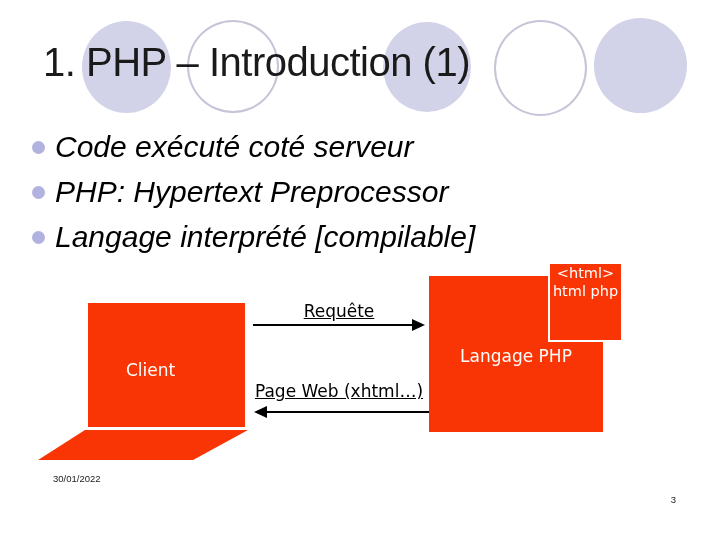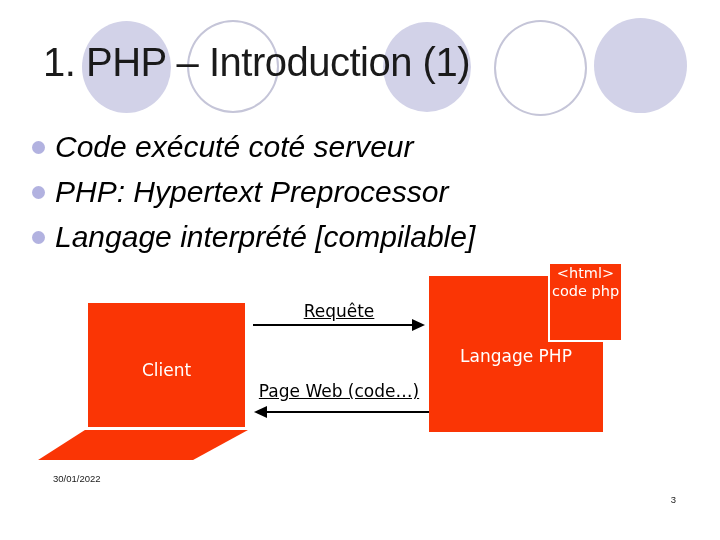--- a/index.html
+++ b/index.html
@@ -42,21 +42,21 @@
   .code-box{
     left:548px;top:264px;width:73px;height:78px;z-index:4;
     border-left:2px solid #fff;border-bottom:2px solid #fff;
     box-sizing:border-box;overflow:hidden;
     display:flex;flex-direction:column;justify-content:flex-start;align-items:center;
   }
   .diagram .label{
     position:absolute;color:#fff;font-family:"DejaVu Sans",sans-serif;
     font-size:17px;white-space:nowrap;
   }
-  .client-label{left:88px;top:360px;width:157px;text-align:center;}
+  .client-label{left:72px;top:360px;width:157px;text-align:center;}
   .server-label{left:429px;top:346px;width:174px;text-align:center;}
   .code-line{color:#fff;font-family:"DejaVu Sans",sans-serif;font-size:14.5px;line-height:18px;white-space:nowrap;}
   .arrow-label{
     position:absolute;color:#000;font-family:"DejaVu Sans",sans-serif;
     font-size:17px;white-space:nowrap;text-align:center;width:200px;text-decoration:underline;
   }
   .request-label{left:239px;top:301px;}
   .response-label{left:239px;top:381px;}
   .arrow-line{position:absolute;height:2px;background:#000;}
   .request-line{left:253px;top:324px;width:160px;}
@@ -100,28 +100,28 @@
 
     <div class="shape client-screen"></div>
     <div class="shape client-keyboard"></div>
     <div class="label client-label">Client</div>
 
     <div class="shape server-box"></div>
     <div class="label server-label">Langage PHP</div>
 
     <div class="shape code-box">
       <span class="code-line">&lt;html&gt;</span>
-      <span class="code-line">code php</span>
+      <span class="code-line">html php</span>
     </div>
 
     <div class="arrow-label request-label">Requête</div>
     <div class="arrow-line request-line"></div>
     <div class="arrow-head request-head"></div>
 
-    <div class="arrow-label response-label">Page Web (code…)</div>
+    <div class="arrow-label response-label">Page Web (xhtml…)</div>
     <div class="arrow-line response-line"></div>
     <div class="arrow-head response-head"></div>
   </div>
 
   <div class="footer-date">30/01/2022</div>
   <div class="page-number">3</div>
 
 </div>
 
 </body></html>

